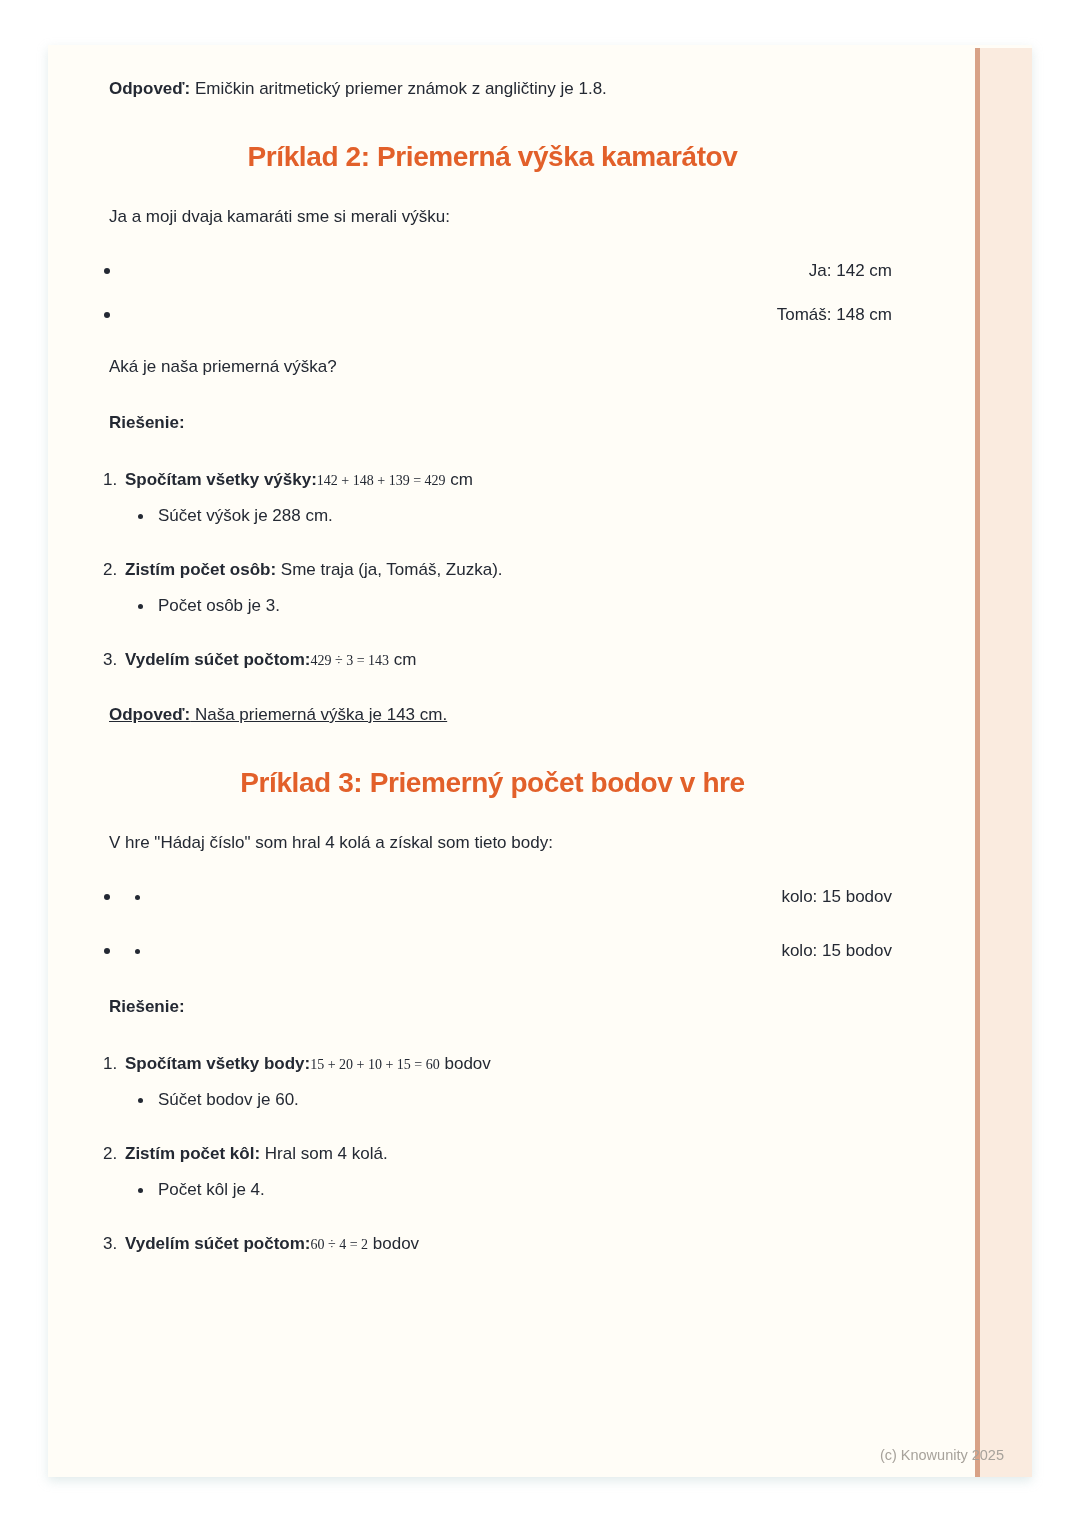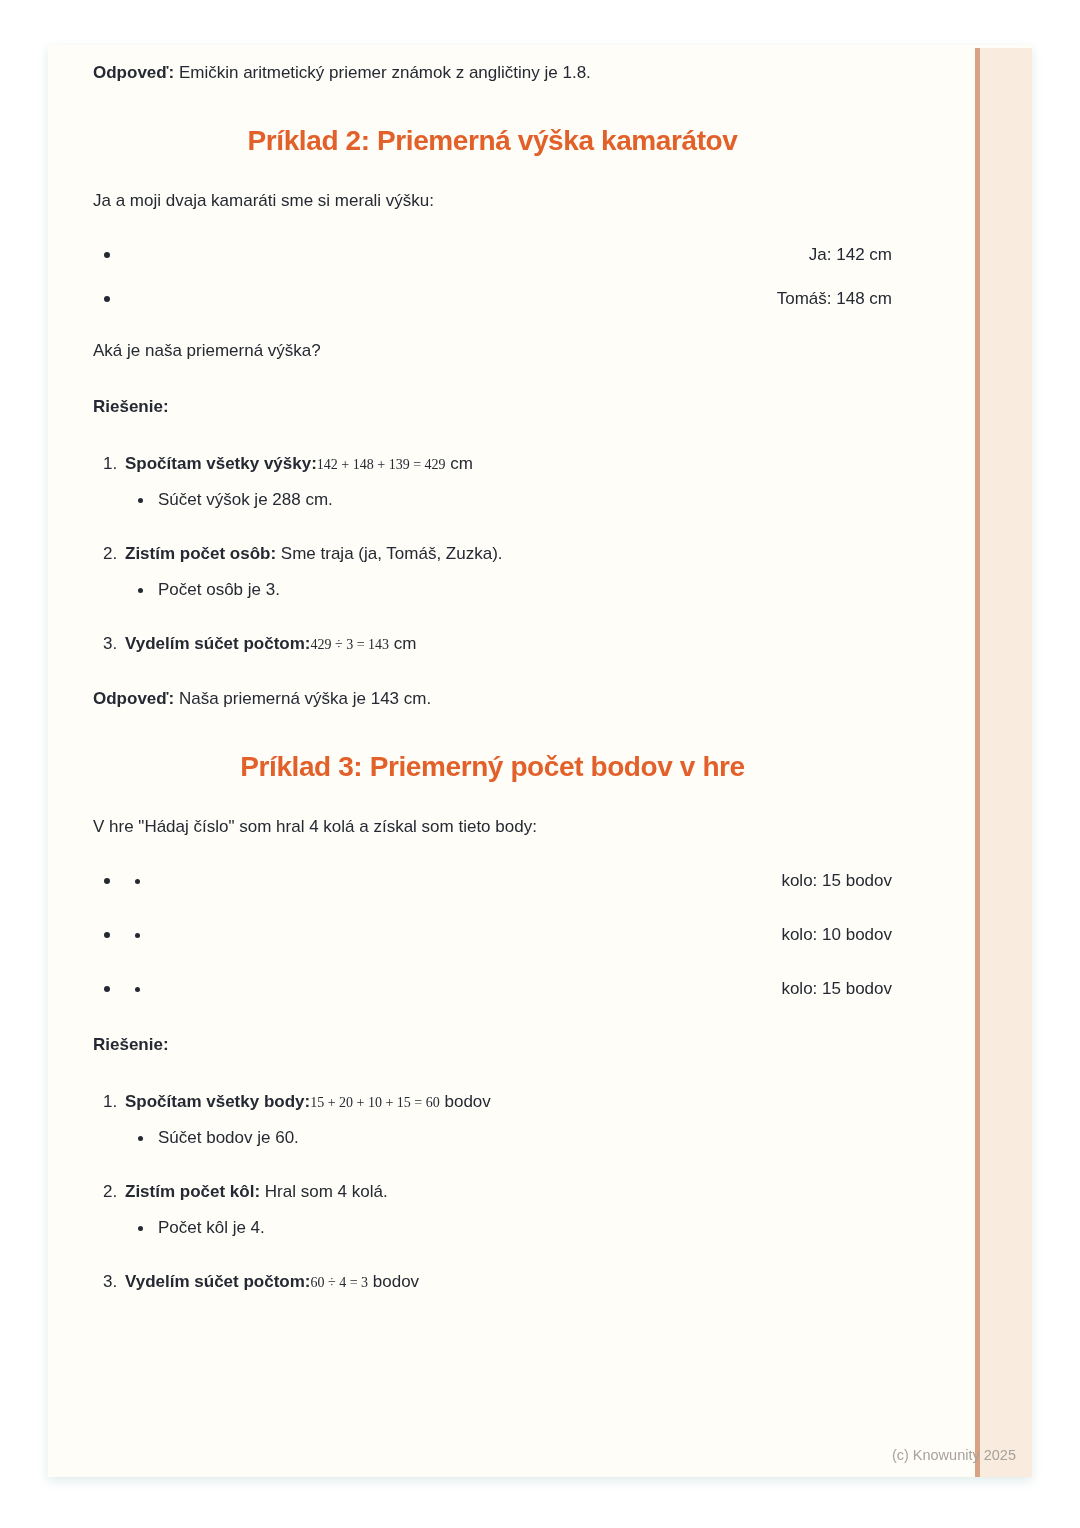--- a/index.html
+++ b/index.html
@@ -26,24 +26,24 @@
     z-index: 1;
   }
   .content {
     position: relative;
     z-index: 2;
     padding: 16px 140px 0 45px;
     color: #242933;
     font-size: 17px;
     line-height: 24px;
   }
-  .content p { margin: 0; }
+  .content p { margin: 16px; }
   b, strong, .b { font-weight: 700; }
   .answer-line { margin: 0; }
-  .answer-line.mt { margin-top: 30px; }
+  .answer-line.mt { margin-top: 30px; text-decoration: underline; }
   h2.example-title {
     margin: 38px 0 0 0;
     font-size: 28px;
     line-height: 36px;
     font-weight: 700;
     letter-spacing: -0.4px;
     color: #e2602a;
     text-align: center;
   }
   p.intro { margin-top: 30px; }
@@ -113,21 +113,21 @@
   ul.sub-list li::before {
     content: "";
     position: absolute;
     left: 13px; top: 9.5px;
     width: 5px; height: 5px;
     border-radius: 50%;
     background: #242933;
   }
   .watermark {
     position: absolute;
-    right: 16px; bottom: 14px;
+    right: 28px; bottom: 14px;
     z-index: 3;
     font-size: 14.5px;
     color: #a7a29b;
   }
 </style>
 </head>
 <body>
 
 <div class="page-card">
   <div class="accent-stripe"></div>
@@ -169,42 +169,41 @@
     </ol>
 
     <p class="answer-line mt"><strong>Odpoveď:</strong><span> Naša priemerná výška je 143 cm.</span></p>
 
     <h2 class="example-title">Príklad 3: Priemerný počet bodov v hre</h2>
 
     <p class="intro">V hre "Hádaj číslo" som hral 4 kolá a získal som tieto body:</p>
 
     <ul class="bullet-list double">
       <li><span>kolo: 15 bodov</span></li>
-      <li><span>kolo: 10 bodov</span></li>
       <li><span>kolo: 15 bodov</span></li>
     </ul>
 
 
     <p class="solution"><strong>Riešenie:</strong></p>
 
     <ol class="steps">
       <li>
         <span class="step-num">1.</span><span class="b">Spočítam všetky body:</span><span class="math">15 + 20 + 10 + 15 = 60</span><span> bodov</span><span></span>
         <ul class="sub-list">
             <li>Súčet bodov je 60.</li>
           </ul>
       </li>
       <li>
         <span class="step-num">2.</span><span class="b">Zistím počet kôl:</span><span class="math"></span><span></span><span> Hral som 4 kolá.</span>
         <ul class="sub-list">
             <li>Počet kôl je 4.</li>
           </ul>
       </li>
       <li>
-        <span class="step-num">3.</span><span class="b">Vydelím súčet počtom:</span><span class="math">60 ÷ 4 = 3</span><span> bodov</span><span></span>
+        <span class="step-num">3.</span><span class="b">Vydelím súčet počtom:</span><span class="math">60 ÷ 4 = 2</span><span> bodov</span><span></span>
         
       </li>
     </ol>
 
   </div>
 
   <div class="watermark">(c) Knowunity 2025</div>
 </div>
 
 </body></html>

